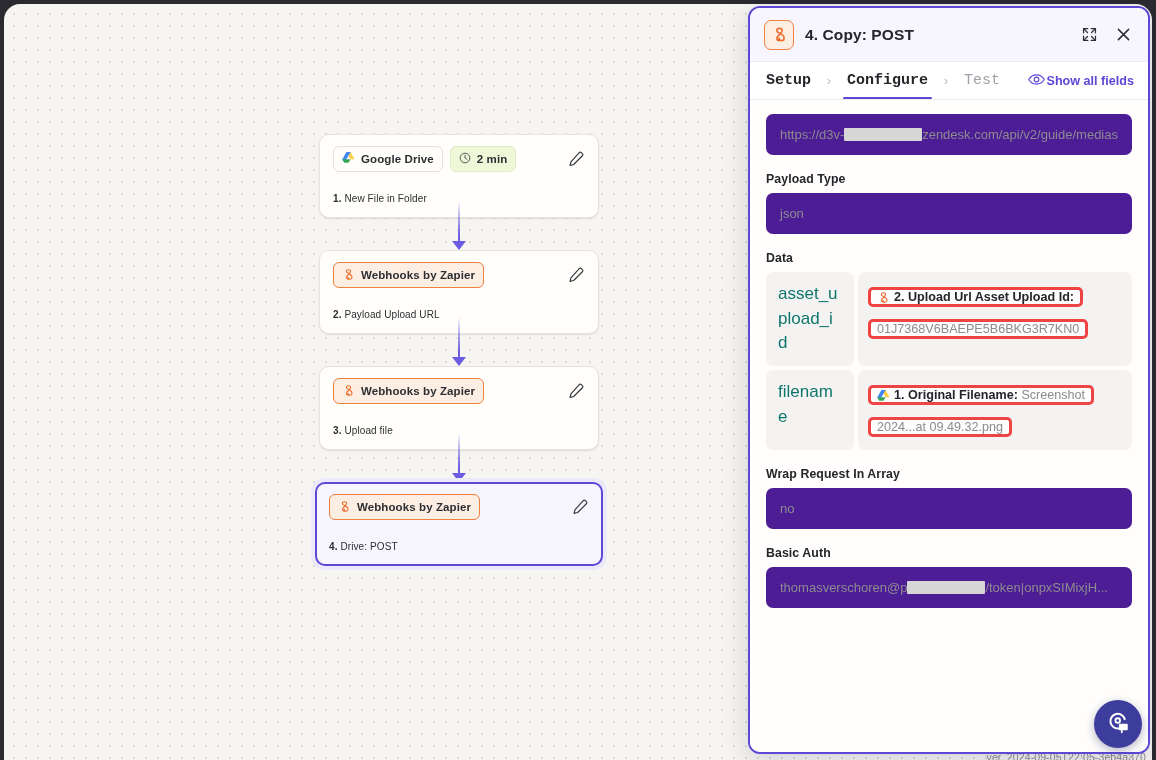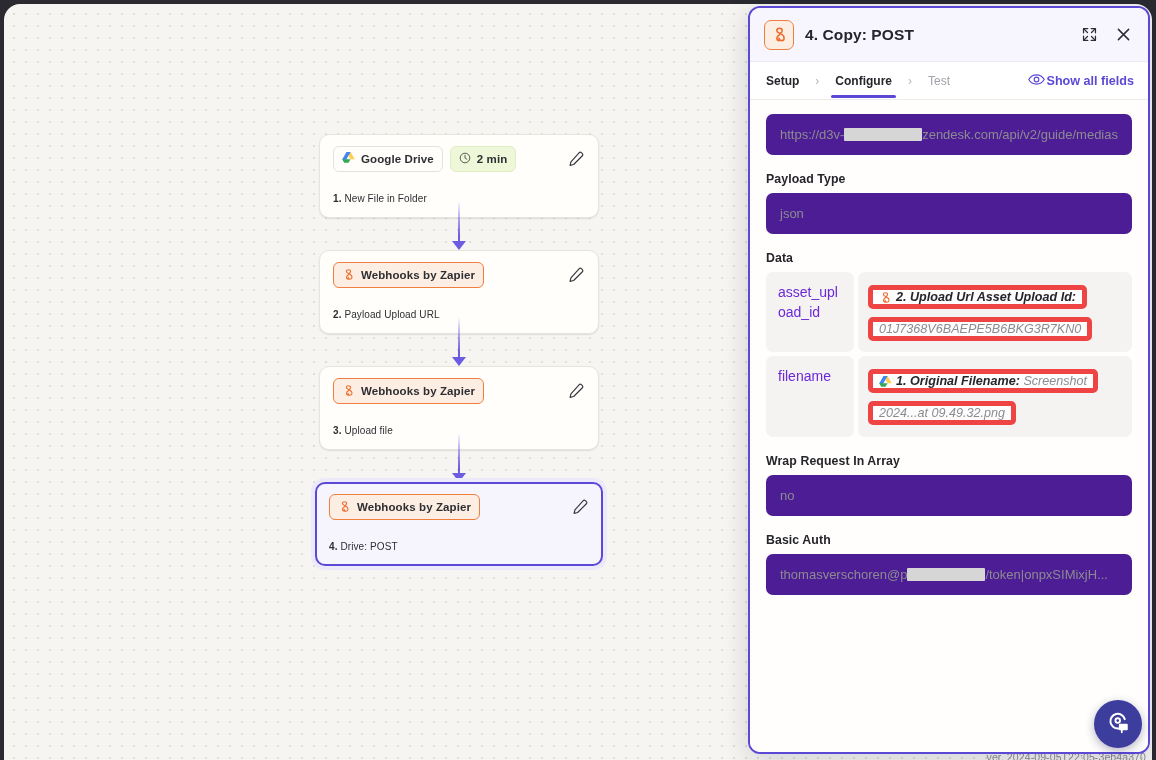--- a/index.html
+++ b/index.html
@@ -164,26 +164,27 @@
     height:38px;
     flex:none;
     display:flex;
     align-items:center;
     gap:0;
     padding:0 14px;
     border-bottom:1px solid #eceaea;
     background:#fff;
   }
   .tab {
-    font-size:12px;
+    font-size:15px;
     font-weight:700;
     color:#25252b;
     padding:9px 2px 9px 2px;
     cursor:pointer;
     position:relative;
+    font-family:Liberation Mono, monospace;
   }
   .tab.active::after {
     content:"";
     position:absolute;
     left:-2px; right:-2px; bottom:-1px;
     height:2.5px;
     background:#5b49d6;
     border-radius:2px;
   }
   .tab.muted { color:#a2a0a8; font-weight:400; }
@@ -240,43 +241,42 @@
 
   
   .data-rows { display:flex; flex-direction:column; gap:4px; }
   .data-row { display:flex; gap:4px; align-items:stretch; }
   .data-key {
     width:88px;
     flex:none;
     background:#f4f3f1;
     border-radius:7px;
     padding:10px 12px;
-    font-size:14px;
-    color:#6d28d9;
+    font-size:17px;
+    color:#0f766e;
     line-height:1.45;
     word-break:break-all;
   }
   .data-val {
     flex:1 1 auto;
     background:#f4f3f1;
     border-radius:7px;
     padding:9px 10px;
     line-height:1.9;
   }
   .token {
     display:inline;
     background:#fdfdfd;
-    border:5px solid #ef4444;
+    border:3px solid #ef4444;
     border-radius:5px;
     padding:0 6px;
     box-decoration-break:clone;
     -webkit-box-decoration-break:clone;
     font-size:12.6px;
     white-space:normal;
-    font-style:italic;
   }
   .token .tok-icon {
     display:inline-block;
     vertical-align:-3px;
     margin-right:4px;
   }
   .token .tok-label { font-weight:700; color:#25252b; }
   .token .tok-value { color:#8d8b90; }
 
   

